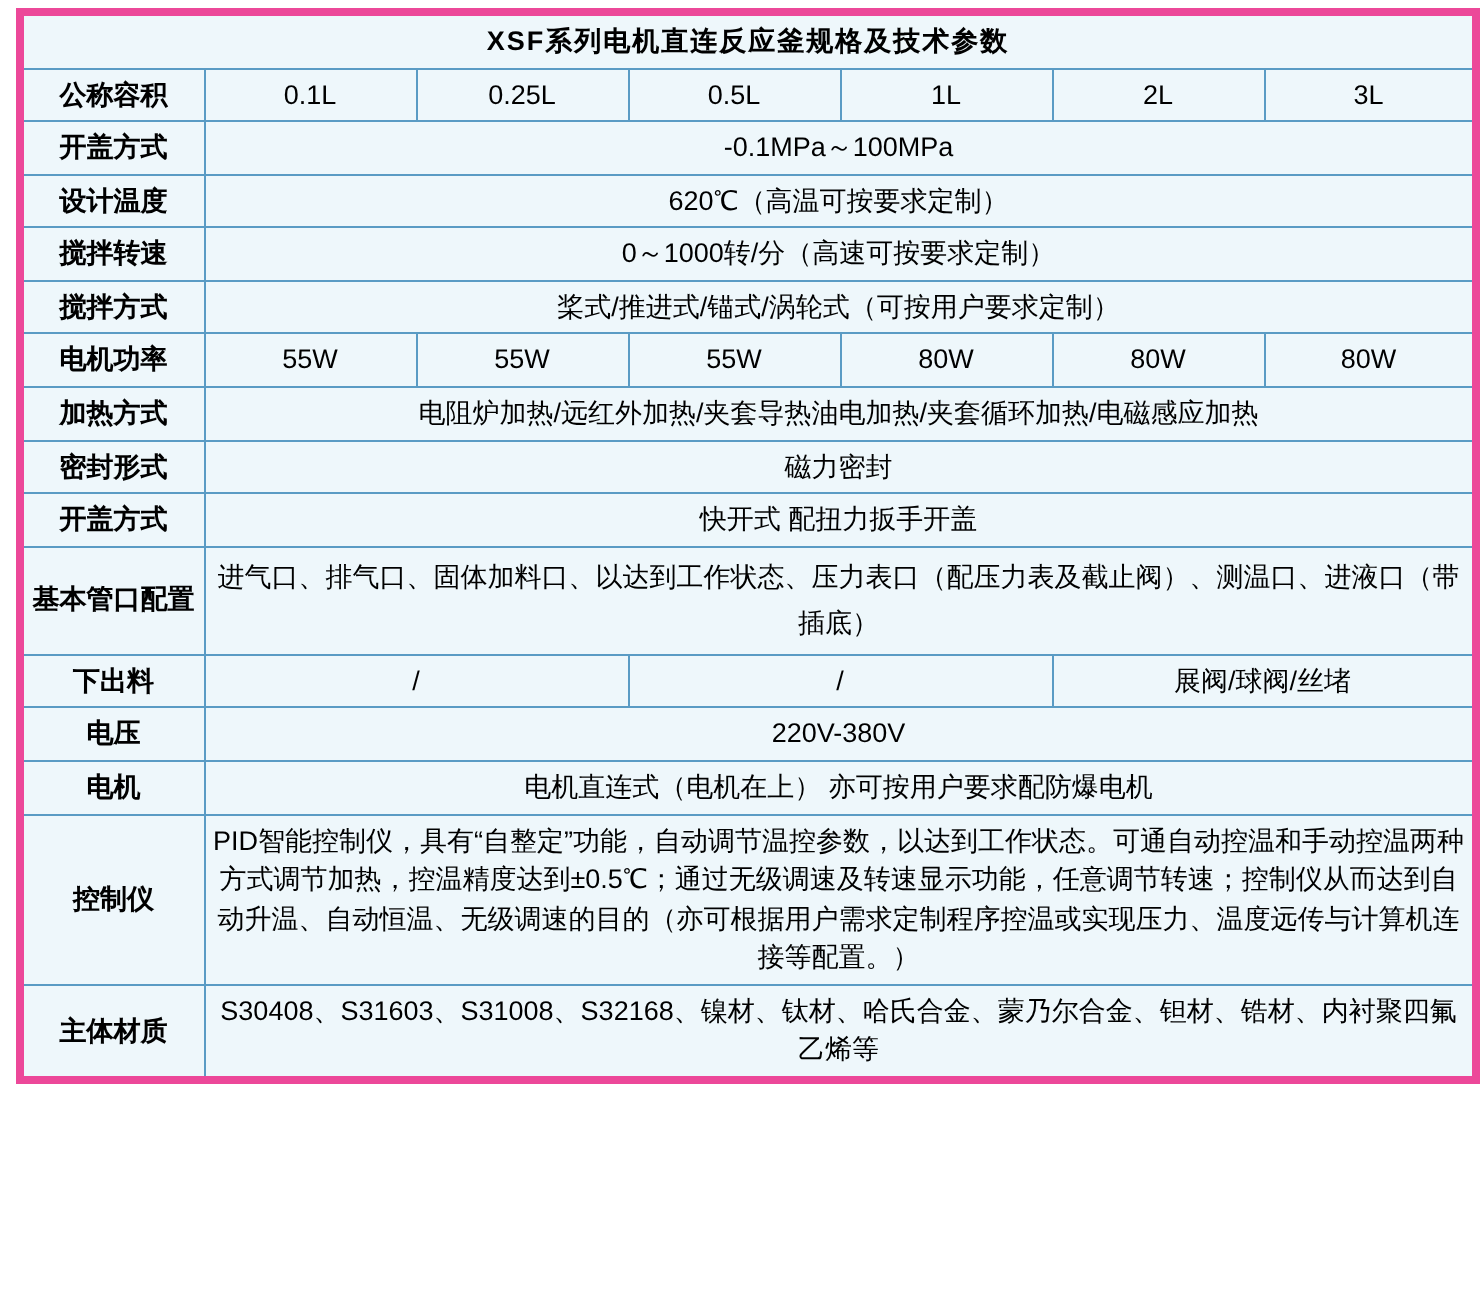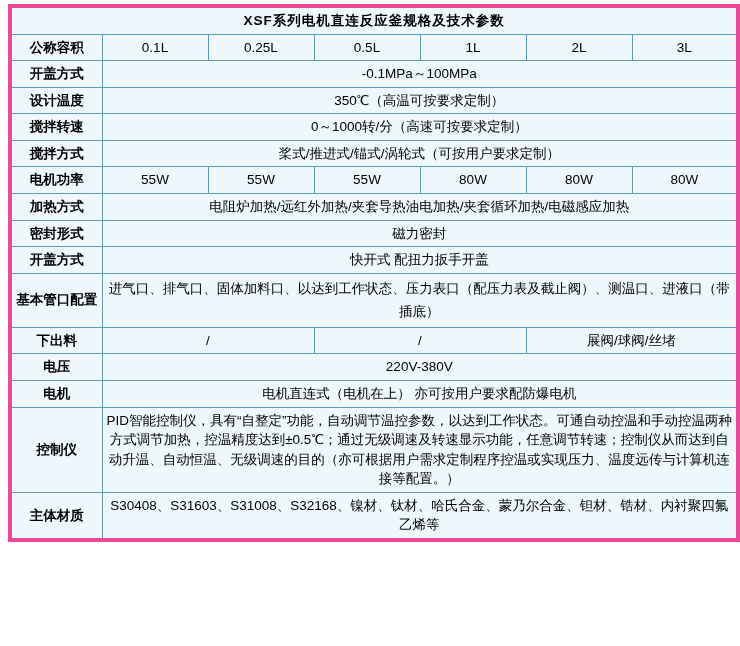--- a/index.html
+++ b/index.html
@@ -96,21 +96,21 @@
         <td class="val">3L</td>
       </tr>
 
       <tr>
         <td class="rowlabel">开盖方式</td>
         <td class="val" colspan="6">-0.1MPa～100MPa</td>
       </tr>
 
       <tr>
         <td class="rowlabel">设计温度</td>
-        <td class="val" colspan="6">350℃（高温可按要求定制）</td>
+        <td class="val" colspan="6">620℃（高温可按要求定制）</td>
       </tr>
 
       <tr>
         <td class="rowlabel">搅拌转速</td>
         <td class="val" colspan="6">0～1000转/分（高速可按要求定制）</td>
       </tr>
 
       <tr>
         <td class="rowlabel">搅拌方式</td>
         <td class="val" colspan="6">桨式/推进式/锚式/涡轮式（可按用户要求定制）</td>

